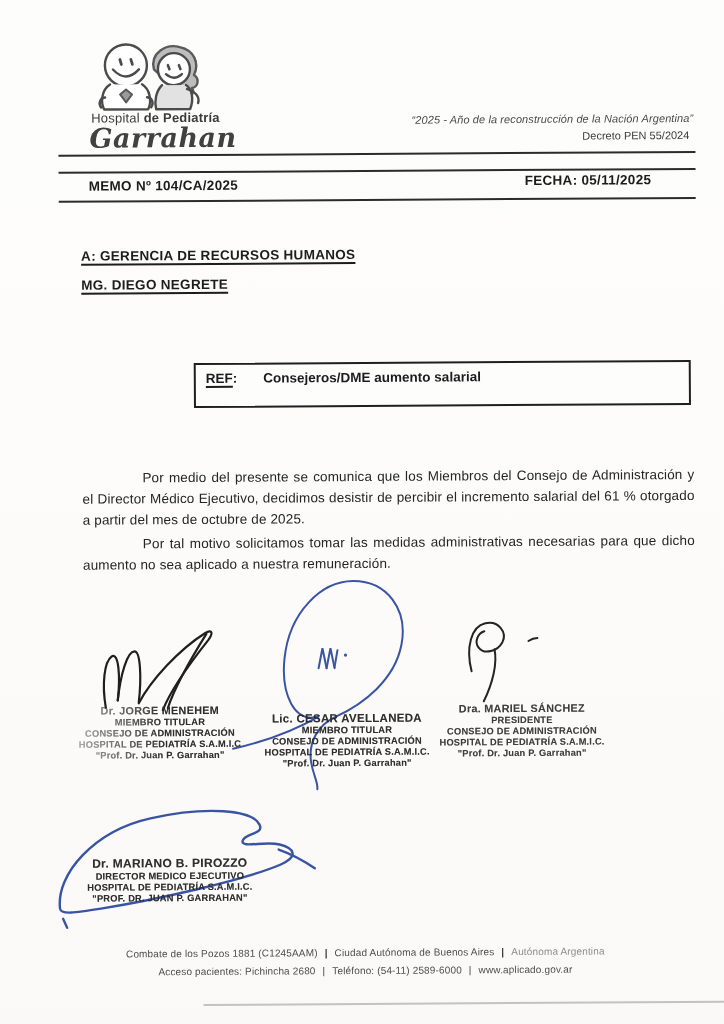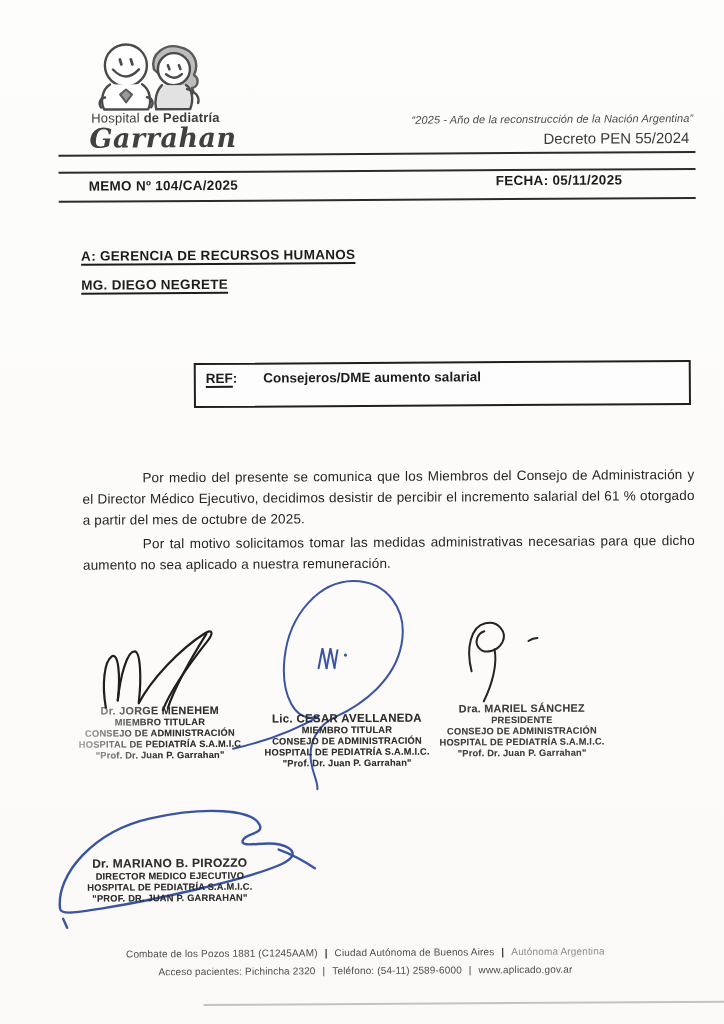--- a/index.html
+++ b/index.html
@@ -9,29 +9,29 @@
     font-family:"Liberation Sans",sans-serif;color:#222;
   }
   .sheet{position:absolute;inset:0;transform:rotate(-0.35deg);transform-origin:50% 40%;}
 
   
   .logo{position:absolute;left:94px;top:38px;width:122px;height:80px;}
   .brand1{position:absolute;left:93px;top:109px;font-size:13px;color:#3b3b3b;font-weight:500;letter-spacing:.2px;white-space:nowrap;}
   .brand1 b{font-weight:700;}
   .brand2{position:absolute;left:91px;top:121px;font-family:"DejaVu Serif",serif;font-style:italic;font-weight:700;font-size:27px;color:#414141;letter-spacing:.5px;}
   .quote{position:absolute;right:29px;top:114px;font-style:italic;font-size:11px;color:#4a4a4a;white-space:nowrap;letter-spacing:.1px;}
-  .decree{position:absolute;right:33px;top:131px;font-size:15px;color:#3a3a3a;white-space:nowrap;}
+  .decree{position:absolute;right:33px;top:131px;font-size:11px;color:#3a3a3a;white-space:nowrap;}
 
   .rule{position:absolute;background:#2b2b2b;height:2px;}
   .rule-a{left:60px;top:153px;width:637px;}
   .rule-b{left:60px;top:170px;width:637px;height:1.5px;}
   .rule-c{left:60px;top:199px;width:637px;height:1.5px;}
 
   .memo-no{position:absolute;left:90px;top:177px;font-size:13.5px;font-weight:700;color:#1c1c1c;letter-spacing:.3px;white-space:nowrap;text-align:right;}
-  .memo-date{position:absolute;left:497px;top:174px;font-size:13.5px;font-weight:700;color:#1c1c1c;letter-spacing:.3px;white-space:nowrap;}
+  .memo-date{position:absolute;left:526px;top:174px;font-size:13.5px;font-weight:700;color:#1c1c1c;letter-spacing:.3px;white-space:nowrap;}
 
   .addr{position:absolute;left:82px;font-size:13.5px;font-weight:700;color:#1d1d1d;letter-spacing:.3px;text-decoration:underline;text-decoration-thickness:1.5px;text-underline-offset:3px;white-space:nowrap;}
   .addr-to{top:247px;}
   .addr-attn{top:276px;}
 
   .refbox{position:absolute;left:194px;top:362px;width:497px;height:45px;border:2px solid #1f1f1f;box-sizing:border-box;background:rgba(255,255,255,.4);}
   .refline{position:absolute;left:10px;top:6px;font-size:13.5px;font-weight:700;color:#1c1c1c;white-space:nowrap;}
   .reflabel{text-decoration:underline;text-decoration-thickness:1.5px;text-underline-offset:3px;}
   .refsubject{margin-left:26px;}
 
@@ -170,18 +170,18 @@
       <div class="nm">Dr. MARIANO B. PIROZZO</div>
       <div class="ln">DIRECTOR MEDICO EJECUTIVO</div>
       <div class="ln">HOSPITAL DE PEDIATRÍA S.A.M.I.C.</div>
       <div class="ln">"PROF. DR. JUAN P. GARRAHAN"</div>
     </div>
 
     <div class="footer footer-1">
       <span>Combate de los Pozos 1881 (C1245AAM)</span><span class="sep">|</span><span>Ciudad Autónoma de Buenos Aires</span><span class="sep">|</span><span class="lite">Autónoma Argentina</span>
     </div>
     <div class="footer footer-2">
-      <span>Acceso pacientes: Pichincha 2320</span><span class="sep">|</span><span>Teléfono: (54-11) 2589-6000</span><span class="sep">|</span><span>www.aplicado.gov.ar</span>
+      <span>Acceso pacientes: Pichincha 2680</span><span class="sep">|</span><span>Teléfono: (54-11) 2589-6000</span><span class="sep">|</span><span>www.aplicado.gov.ar</span>
     </div>
 
     <div class="scanline"></div>
   </div>
 </div>
 
 </body></html>

